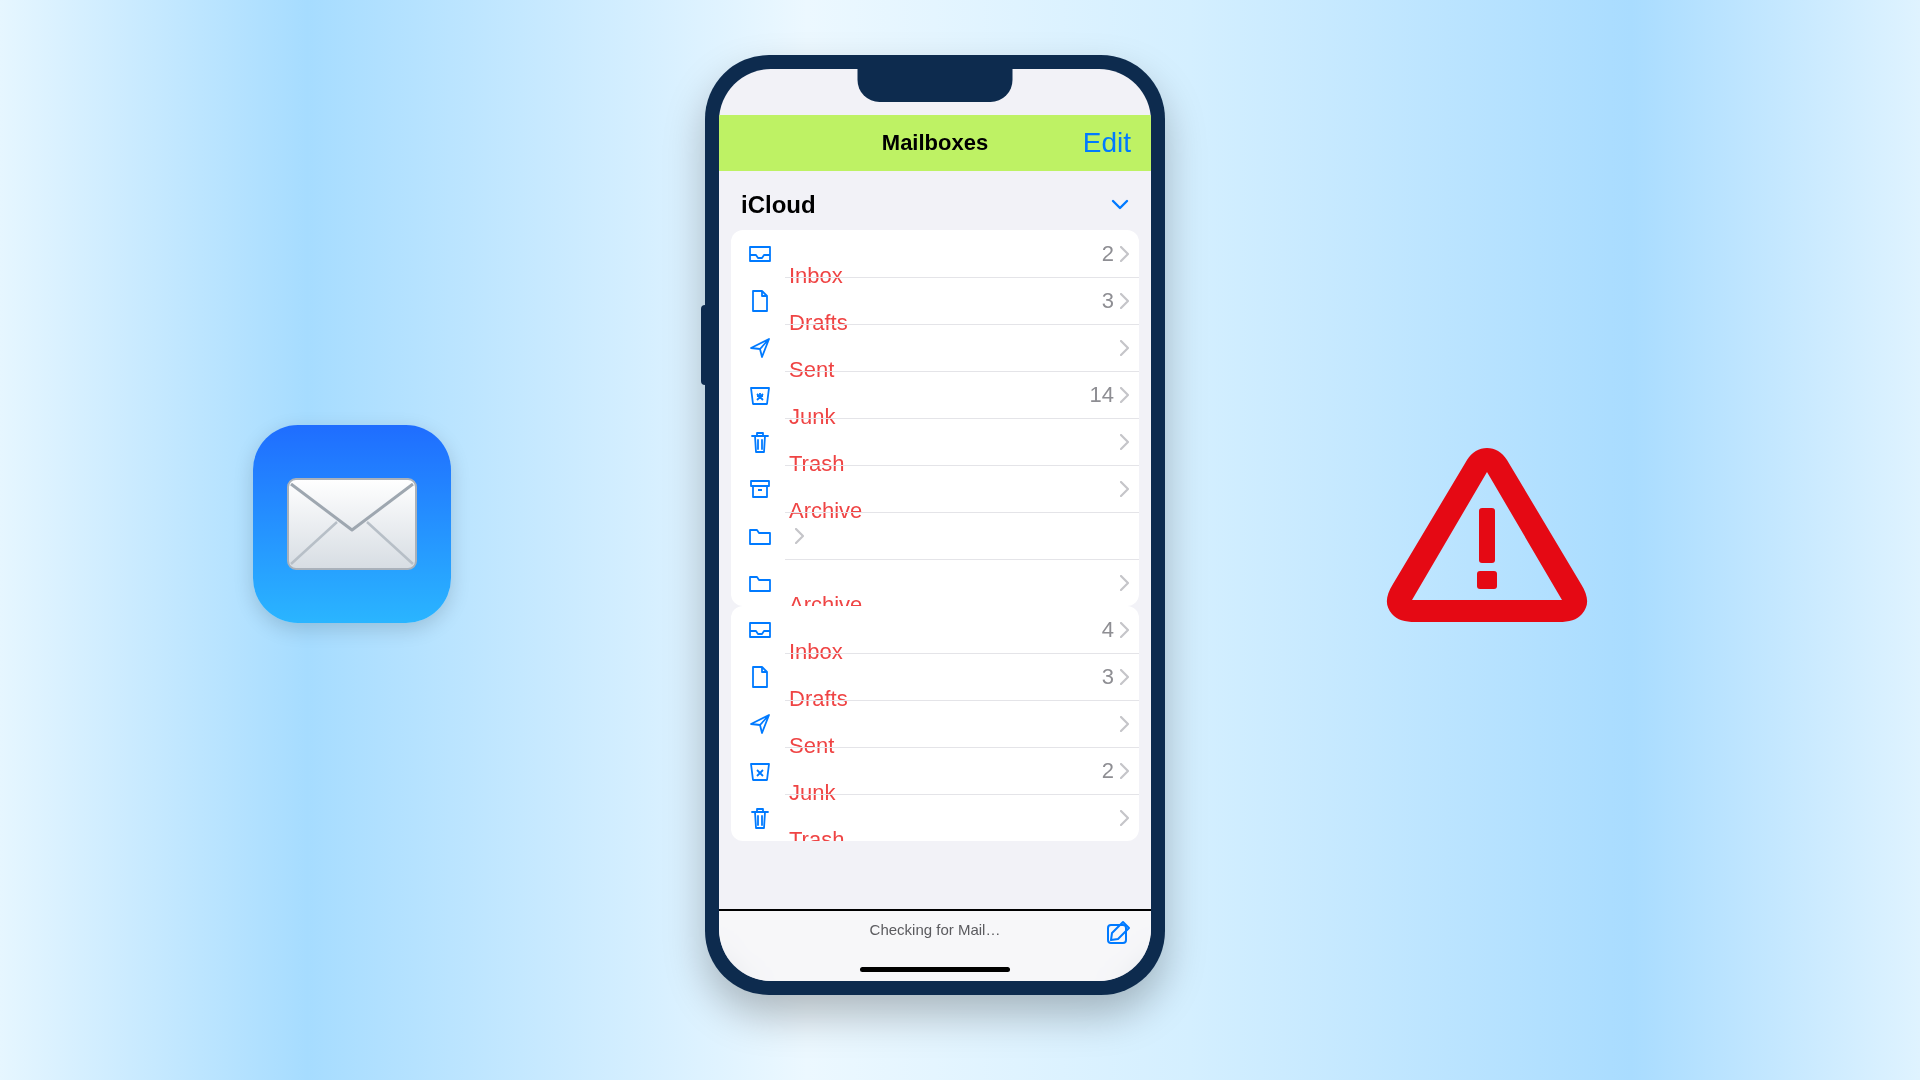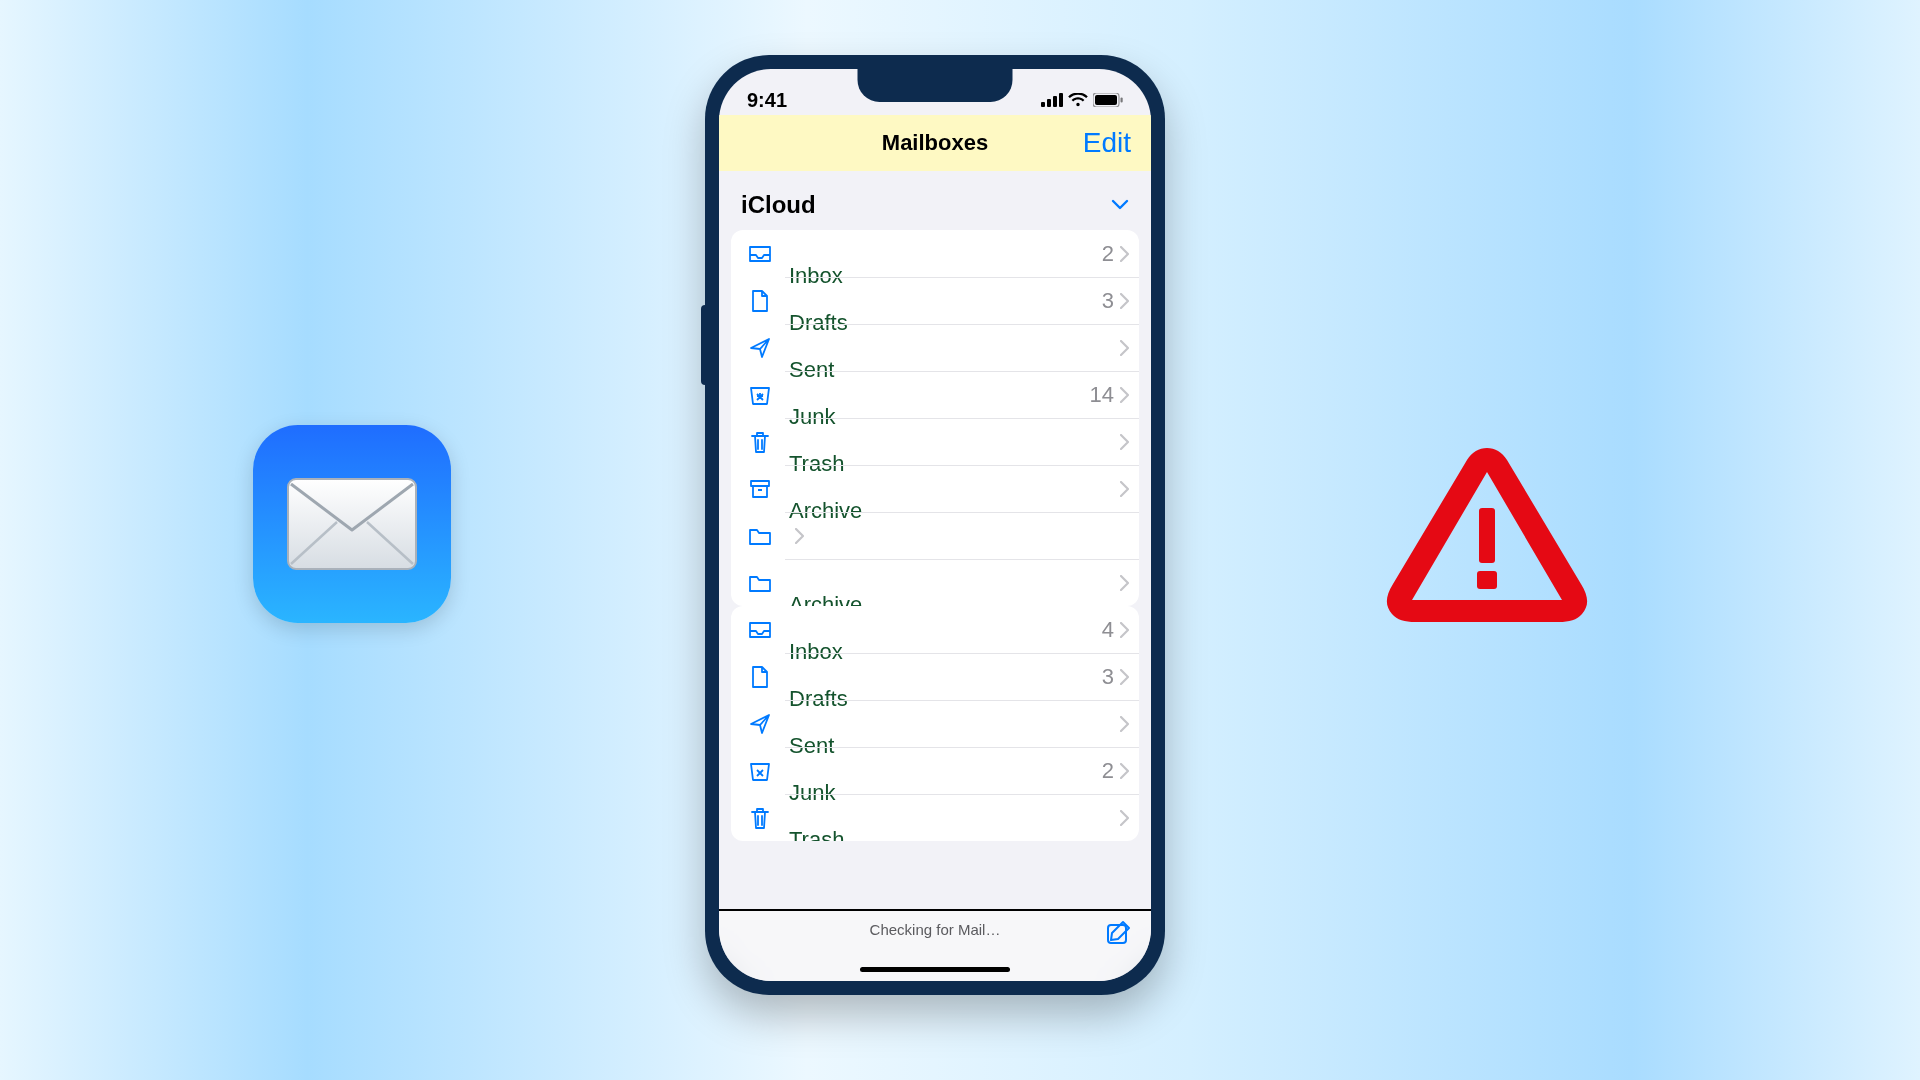--- a/index.html
+++ b/index.html
@@ -116,21 +116,21 @@
 
   
   .nav-bar{
     position: absolute;
     top: 46px;
     left:0;right:0;
     height: 56px;
     display:flex;
     align-items:center;
     justify-content:center;
-    background:#fef9c3;
+    background:#bef264;
   }
   .nav-title{
     font-size: 22px;
     font-weight: 600;
   }
   .nav-edit{
     position:absolute;
     right: 20px;
     color:#007aff;
     font-size: 28px;
@@ -186,21 +186,21 @@
     width: 30px;
     display:flex;
     justify-content:center;
     align-items:center;
     margin-right: 14px;
     color:#007aff;
   }
   .row-label{
     flex:1;
     font-size: 22px;
-    color:#14532d;
+    color:#ef4444;
     margin-top:44px;
   }
   .row-count{
     font-size: 22px;
     color:#8e8e93;
     margin-right: 6px;
   }
   .row-chev{
     color:#c5c5c9;
     font-size: 20px;
@@ -278,39 +278,20 @@
              L180 164
              Z" fill="#e50914" fill-rule="evenodd"></path>
     <rect x="97" y="72" width="16" height="55" rx="3" fill="#e50914"></rect>
     <rect x="95" y="135" width="20" height="18" rx="3" fill="#e50914"></rect>
   </svg>
 
   <div class="phone">
     <div class="screen">
       <div class="notch"></div>
 
-      <div class="status-bar">
-        <span>9:41</span>
-        <div class="status-icons">
-          <svg width="22" height="14" viewBox="0 0 22 14">
-            <rect x="0" y="9" width="4" height="5" rx="1" fill="#000"></rect>
-            <rect x="6" y="6" width="4" height="8" rx="1" fill="#000"></rect>
-            <rect x="12" y="3" width="4" height="11" rx="1" fill="#000"></rect>
-            <rect x="18" y="0" width="4" height="14" rx="1" fill="#000"></rect>
-          </svg>
-          <svg width="20" height="14" viewBox="0 0 20 14">
-            <path d="M10 13.2c.9 0 1.7-.8 1.7-1.7S10.9 9.8 10 9.8s-1.7.8-1.7 1.7.8 1.7 1.7 1.7zM5.2 8.5c2.7-2.6 6.9-2.6 9.6 0l1.6-1.6c-3.5-3.5-9.3-3.5-12.8 0l1.6 1.6zM1.8 5.1c4.5-4.5 11.9-4.5 16.4 0l1.6-1.6C14.4-1.9 5.6-1.9.2 3.5l1.6 1.6z" fill="#000"></path>
-          </svg>
-          <svg width="30" height="14" viewBox="0 0 30 14">
-            <rect x="0" y="0" width="26" height="14" rx="3.5" fill="none" stroke="#000" stroke-width="1.2" opacity=".4"></rect>
-            <rect x="2" y="2" width="22" height="10" rx="2" fill="#000"></rect>
-            <rect x="27.5" y="4.5" width="2.2" height="5" rx="1.1" fill="#000" opacity=".5"></rect>
-          </svg>
-        </div>
-      </div>
 
       <div class="nav-bar">
         <span class="nav-title">Mailboxes</span>
         <span class="nav-edit">Edit</span>
       </div>
 
       <div class="list-area">
 
         <div class="section-header">
           <span>iCloud</span>

